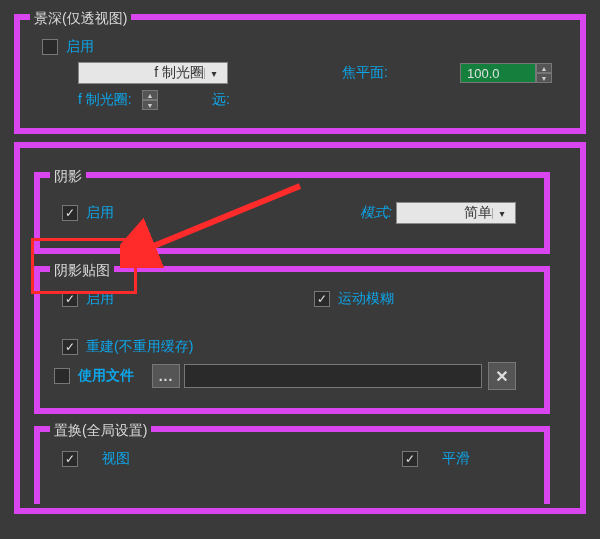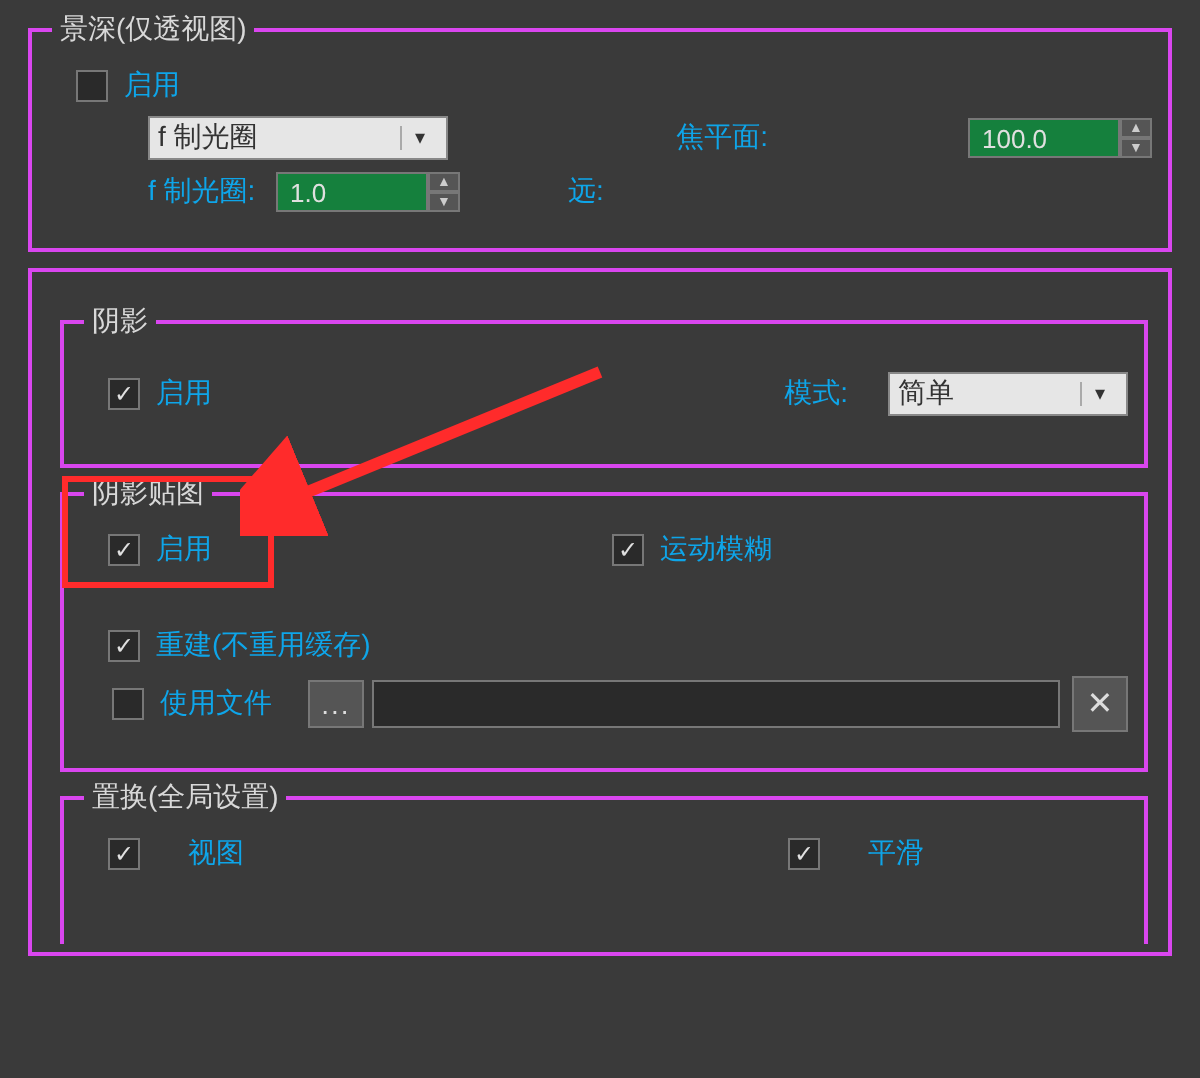--- a/index.html
+++ b/index.html
@@ -11,24 +11,24 @@
     font-family: "Microsoft YaHei", Arial, sans-serif;
     font-size: 14px;
     color: #d8d8d8;
     overflow: hidden;
     position: relative;
   }
   .panel {
     position: relative;
   }
   .group {
-    border: 2px solid #d946ef;
+    border: 6px solid #d946ef;
     margin: 6px 14px 8px 14px;
     position: relative;
-    padding: 12px 8px 12px 12px;
+    padding: 12px 28px 12px 12px;
   }
   .group-title {
     position: absolute;
     top: -10px;
     left: 10px;
     background: #3a3a3a;
     padding: 0 4px;
     font-size: 14px;
   }
   .group-title.center {
@@ -67,20 +67,21 @@
     height: 20px;
     display: inline-flex;
     align-items: center;
     padding: 0 4px;
     position: relative;
   }
   .dropdown .dd-text {
     flex: 1;
     white-space: nowrap;
     overflow: hidden;
+    text-align: right;
   }
   .dropdown .dd-arrow {
     width: 18px;
     text-align: center;
     border-left: 1px solid #aaa;
     font-size: 10px;
   }
   .spinner {
     display: inline-flex;
     align-items: stretch;
@@ -179,41 +180,40 @@
         <div class="arrows">
           <div>▲</div>
           <div>▼</div>
         </div>
       </div>
     </div>
 
     <div class="row" style="margin-left:46px;">
       <span class="label" style="width:60px;">f 制光圈:</span>
       <div class="spinner" style="margin-left:4px;">
-        <div class="num">1.0</div>
         <div class="arrows">
           <div>▲</div>
           <div>▼</div>
         </div>
       </div>
       <span style="width:54px;"></span>
       <span class="label" style="width:90px;">远:</span>
       <span style="flex:1;"></span>
     </div>
   </div>
 
   <div class="group" style="padding-bottom:4px;">
 
     <div class="group" style="margin:12px 2px 8px 2px;">
       <span class="group-title">阴影</span>
       <div class="row" style="margin-left:10px; margin-top:12px; margin-bottom:12px;">
         <span class="checkbox checked"></span>
         <span class="label">启用</span>
         <span style="flex:1;"></span>
-        <span class="label" style="margin-right:20px;">模式:</span>
+        <span class="label" style="margin-right:4px;font-style:italic;">模式:</span>
         <div class="dropdown" style="width:110px;">
           <span class="dd-text">简单</span>
           <span class="dd-arrow">▾</span>
         </div>
       </div>
     </div>
 
     <div class="group" style="margin:12px 2px 8px 2px;">
       <span class="group-title">阴影贴图</span>
 
@@ -223,21 +223,21 @@
         <span style="width:200px;"></span>
         <span class="checkbox checked"></span>
         <span class="label">运动模糊</span>
       </div>
 
       <div class="row" style="margin-left:10px;margin-top:30px;">
         <span class="checkbox checked"></span>
         <span class="label">重建(不重用缓存)</span>
       </div>
 
-      <div class="row" style="margin-left:12px;">
+      <div class="row" style="margin-left:2px;font-weight:bold;">
         <span class="checkbox"></span>
         <span class="label" style="width:70px;">使用文件</span>
         <span class="btn-small">...</span>
         <div class="textfield"></div>
         <span class="btn-x">
           <span>✕</span>
         </span>
       </div>
     </div>
 

